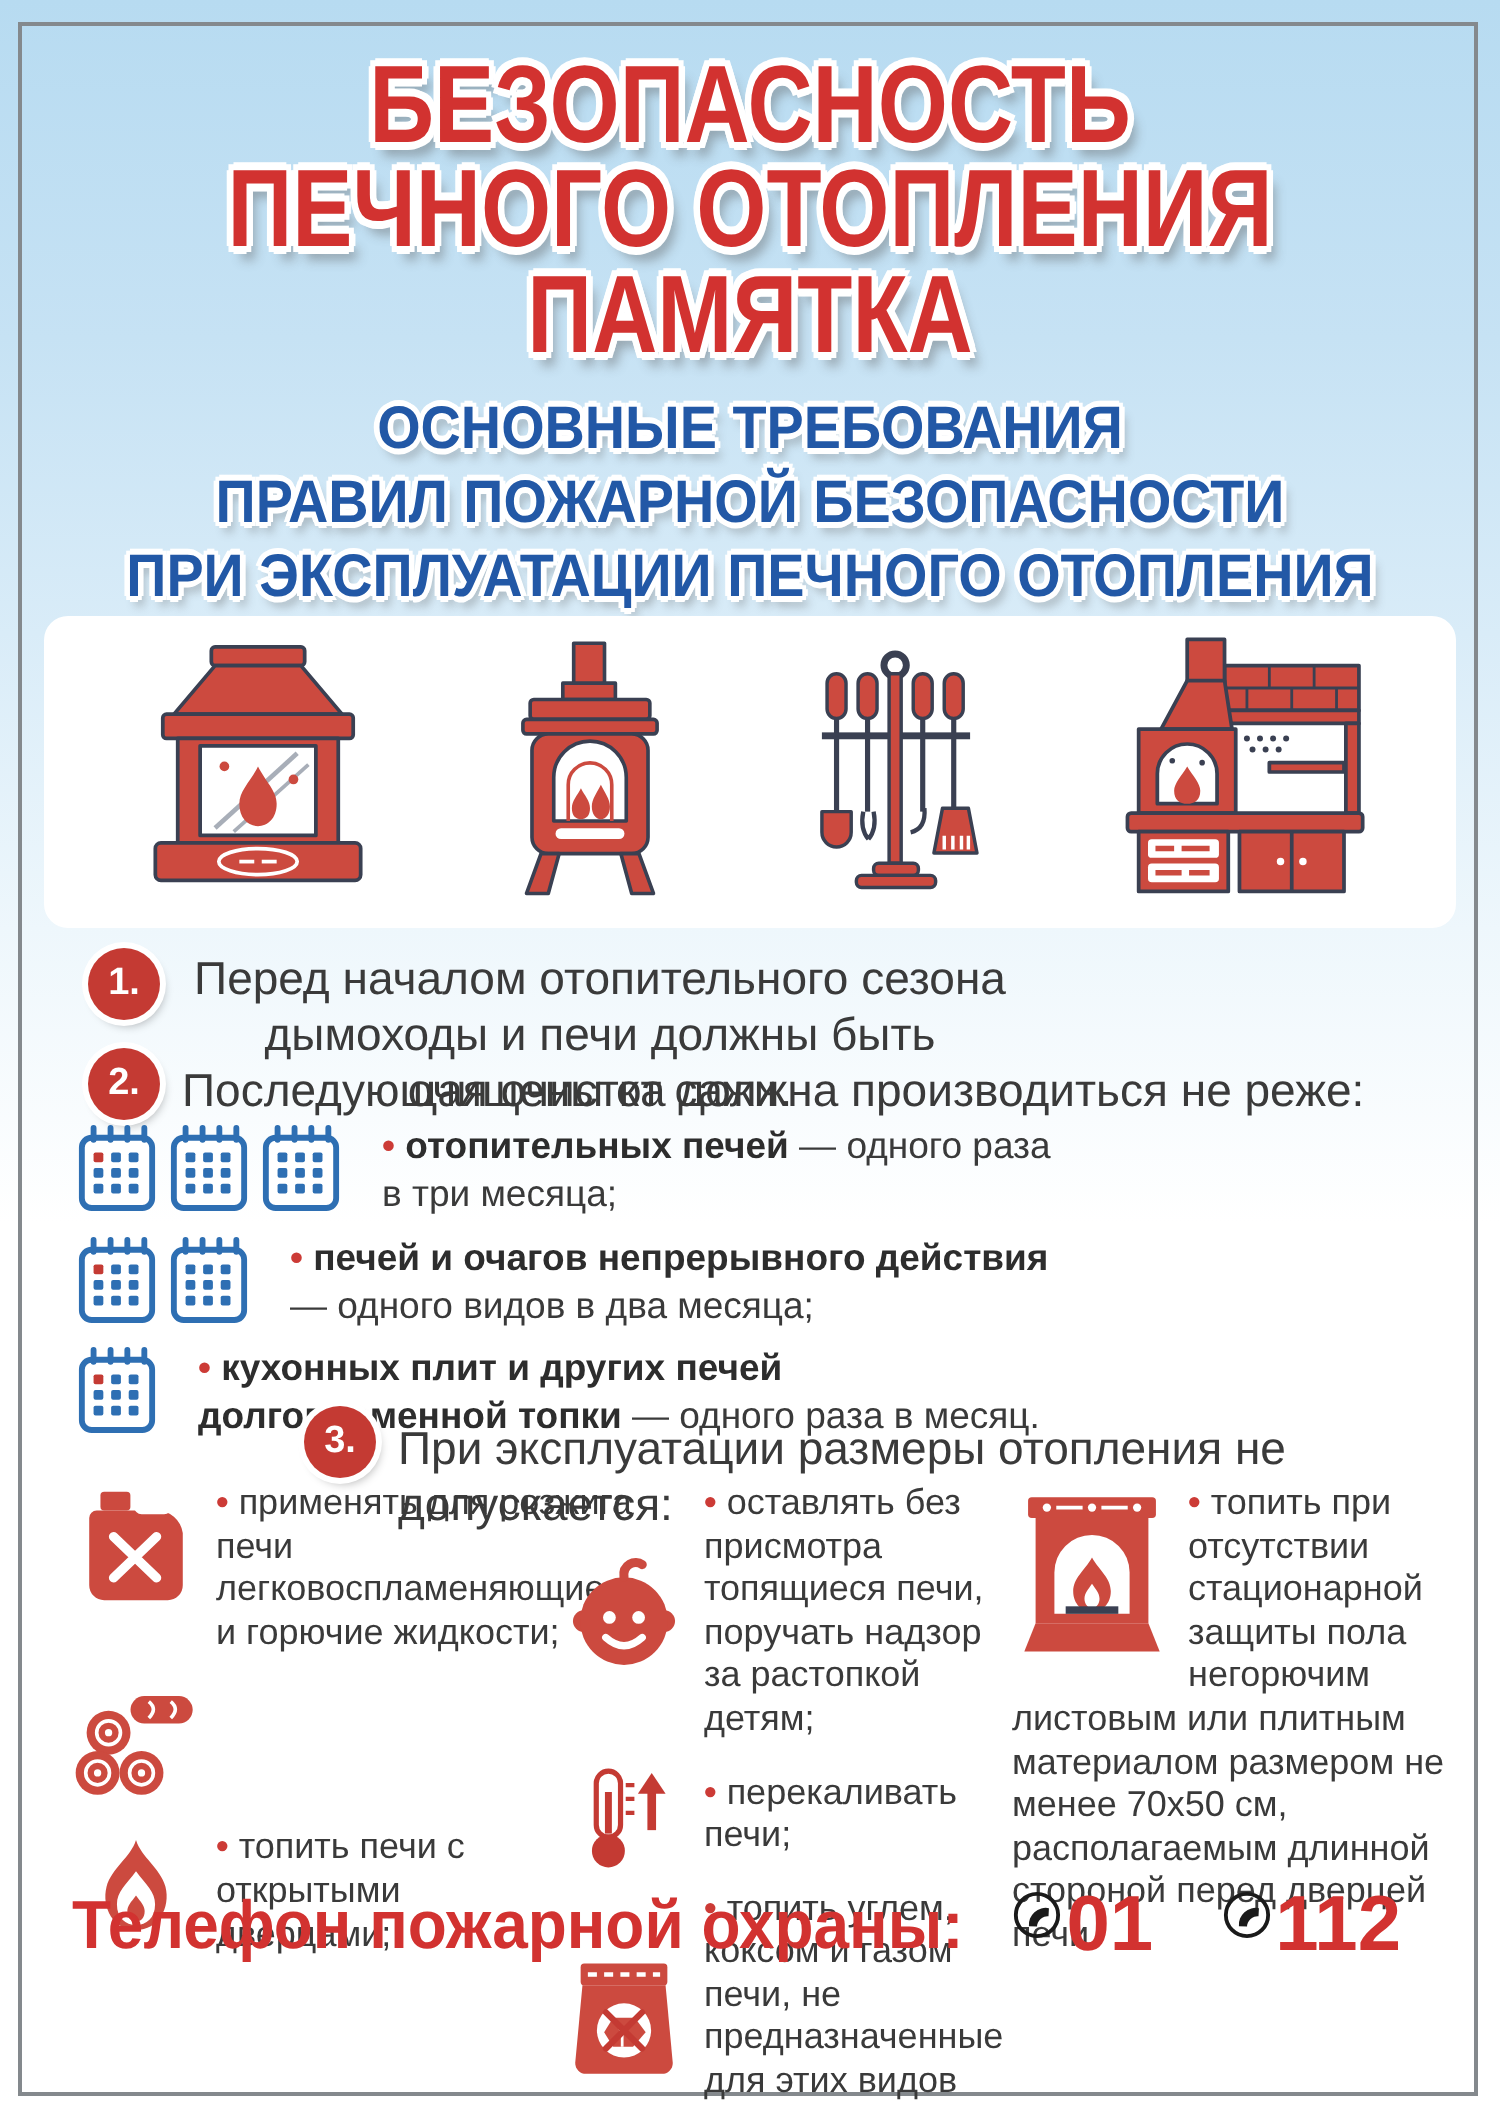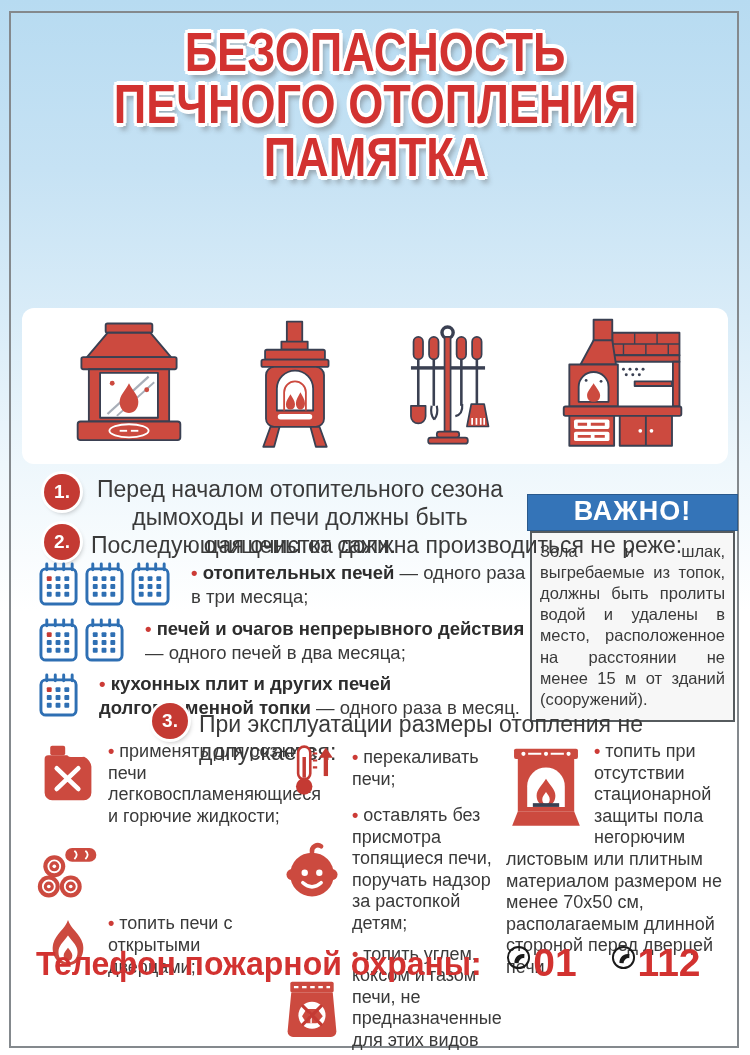--- a/index.html
+++ b/index.html
@@ -86,20 +86,25 @@
 
 <div class="page">
   <div class="frame"></div>
 
   <div class="title">
     <span class="tl">БЕЗОПАСНОСТЬ</span>
     <span class="tl">ПЕЧНОГО ОТОПЛЕНИЯ</span>
     <span class="tl">ПАМЯТКА</span>
   </div>
 
+  <div class="subtitle">
+    <span class="sl">ОСНОВНЫЕ ТРЕБОВАНИЯ</span>
+    <span class="sl">ПРАВИЛ ПОЖАРНОЙ БЕЗОПАСНОСТИ</span>
+    <span class="sl">ПРИ ЭКСПЛУАТАЦИИ ПЕЧНОГО ОТОПЛЕНИЯ</span>
+  </div>
 
   <div class="icon-band">
     <span>
       <svg width="140" height="140" viewBox="0 0 150 150" fill="#cc4a3f" stroke="#3a4052" stroke-width="2" stroke-linejoin="round">
         <rect x="50" y="8" width="50" height="10" rx="2"></rect>
         <polygon points="52,18 98,18 120,44 30,44"></polygon>
         <rect x="24" y="44" width="102" height="13" rx="2"></rect>
         <rect x="32" y="57" width="86" height="56"></rect>
         <rect x="44" y="61" width="62" height="48" fill="#fff"></rect>
         <line x1="52" y1="105" x2="96" y2="65" stroke="#a8aeb8" stroke-width="2.5"></line>
@@ -186,24 +191,20 @@
           <circle cx="118" cy="123" r="2" fill="#fff" stroke="none"></circle>
       </svg>
     </span>
   </div>
 
   <div class="step step1">
     <div class="stepnum">1.</div>
     <div class="steptext">Перед началом отопительного сезона дымоходы и печи должны быть очищены от сажи.</div>
   </div>
 
-  <div class="important">
-    <div class="imp-header">ВАЖНО!</div>
-    <div class="imp-body">Зола и шлак, выгребаемые из топок, должны быть пролиты водой и удалены в место, расположенное на расстоянии не менее 15 м от зданий (сооружений).</div>
-  </div>
 
   <div class="step step2">
     <div class="stepnum">2.</div>
     <div class="steptext">Последующая очистка должна производиться не реже:</div>
   </div>
 
   <div class="b-row b-row1">
     <span class="cals">
       <svg width="41" height="49" viewBox="0 0 42 50">
           <g stroke="#2e6fb3">
@@ -290,21 +291,21 @@
             <rect x="27" y="16.5" width="5" height="5" rx="1"></rect>
             <rect x="9" y="24.5" width="5" height="5" rx="1"></rect>
             <rect x="18" y="24.5" width="5" height="5" rx="1"></rect>
             <rect x="27" y="24.5" width="5" height="5" rx="1"></rect>
             <rect x="9" y="32.5" width="5" height="5" rx="1"></rect>
             <rect x="18" y="32.5" width="5" height="5" rx="1"></rect>
             <rect x="27" y="32.5" width="5" height="5" rx="1"></rect>
           </g>
         </svg>
     </span>
-    <div class="b-text"><b>печей и очагов непрерывного действия</b><span> — одного печей в два месяца;</span></div>
+    <div class="b-text"><b>печей и очагов непрерывного действия</b><span> — одного видов в два месяца;</span></div>
   </div>
 
   <div class="b-row b-row3">
     <span class="cals">
       <svg width="41" height="49" viewBox="0 0 42 50">
           <g stroke="#2e6fb3">
             <rect x="3" y="9" width="36" height="36" rx="5" fill="#fff" stroke-width="3"></rect>
             <path d="M9,10 v-6 M17.7,10 v-6 M26.3,10 v-6 M35,10 v-6" stroke-width="3" stroke-linecap="round" fill="none"></path>
           </g>
           <g stroke="none" fill="#2e6fb3">
@@ -363,46 +364,46 @@
             <path d="M30,4 c3,10 14,16 17,27 c3,12 -4,25 -17,25 c-13,0 -20,-13 -17,-25 c3,-11 14,-17 17,-27 z"></path>
             <path d="M30,22 c6,8 11,12 11,19 c0,8 -5,12 -11,12 c-6,0 -11,-4 -11,-12 c0,-7 5,-11 11,-19 z" fill="#fff"></path>
             <path d="M30,36 c3,4 5,6 5,9 c0,4 -2,6 -5,6 c-3,0 -5,-2 -5,-6 c0,-3 2,-5 5,-9 z"></path>
           </svg>
       </span>
       <div class="etext">топить печи с открытыми дверцами;</div>
     </div>
   </div>
 
   <div class="col col2">
-    <div class="entry" style="margin-bottom:6px;">
-      <span class="eicon">
-        <svg width="52" height="58" viewBox="0 0 60 62">
-            <rect x="14" y="4" width="14" height="38" rx="7" fill="#fff" stroke="#c43a33" stroke-width="3"></rect>
-            <rect x="19" y="16" width="4" height="24" fill="#c43a33"></rect>
-            <circle cx="21" cy="50" r="9.5" fill="#c43a33"></circle>
-            <path d="M31,12 h5 M31,20 h5 M31,28 h5" stroke="#c43a33" stroke-width="2.5"></path>
-            <path d="M46,38 V16" stroke="#c43a33" stroke-width="5"></path>
-            <polygon points="46,5 38,17 54,17" fill="#c43a33"></polygon>
-          </svg>
-      </span>
-      <div class="etext" style="padding-top:6px;">перекаливать печи;</div>
-    </div>
     <div class="entry vcenter" style="margin-bottom:9px;">
       <span class="eicon">
         <svg width="62" height="62" viewBox="0 0 68 66" fill="#cc4a3f">
             <circle cx="12" cy="38" r="6"></circle>
             <circle cx="56" cy="38" r="6"></circle>
             <circle cx="34" cy="38" r="24"></circle>
             <path d="M34,14 c-1,-7 6,-10 10,-7" fill="none" stroke="#cc4a3f" stroke-width="5" stroke-linecap="round"></path>
             <circle cx="26" cy="36" r="3.5" fill="#fff"></circle>
             <circle cx="42" cy="36" r="3.5" fill="#fff"></circle>
             <path d="M24,47 q10,9 20,0" fill="none" stroke="#fff" stroke-width="4" stroke-linecap="round"></path>
           </svg>
       </span>
       <div class="etext">оставлять без присмотра топящиеся печи, поручать надзор за растопкой детям;</div>
+    </div>
+    <div class="entry" style="margin-bottom:6px;">
+      <span class="eicon">
+        <svg width="52" height="58" viewBox="0 0 60 62">
+            <rect x="14" y="4" width="14" height="38" rx="7" fill="#fff" stroke="#c43a33" stroke-width="3"></rect>
+            <rect x="19" y="16" width="4" height="24" fill="#c43a33"></rect>
+            <circle cx="21" cy="50" r="9.5" fill="#c43a33"></circle>
+            <path d="M31,12 h5 M31,20 h5 M31,28 h5" stroke="#c43a33" stroke-width="2.5"></path>
+            <path d="M46,38 V16" stroke="#c43a33" stroke-width="5"></path>
+            <polygon points="46,5 38,17 54,17" fill="#c43a33"></polygon>
+          </svg>
+      </span>
+      <div class="etext" style="padding-top:6px;">перекаливать печи;</div>
     </div>
     <div class="entry vcenter">
       <span class="eicon">
         <svg width="56" height="64" viewBox="0 0 62 68" fill="#cc4a3f">
             <rect x="7" y="5" width="48" height="12" rx="2"></rect>
             <path d="M11,11 h40" stroke="#fff" stroke-width="2.5" stroke-dasharray="5 4"></path>
             <path d="M8,17 H54 L58,60 a6,6 0 0 1 -6,6 H10 a6,6 0 0 1 -6,-6 z"></path>
             <circle cx="31" cy="42" r="15" fill="#fff"></circle>
             <polygon points="25,35 37,35 43,43 36,51 25,51 20,43"></polygon>
             <path d="M25,35 l5,8 l7,-8 M30,43 v8" stroke="#fff" stroke-width="1.5" fill="none"></path>

